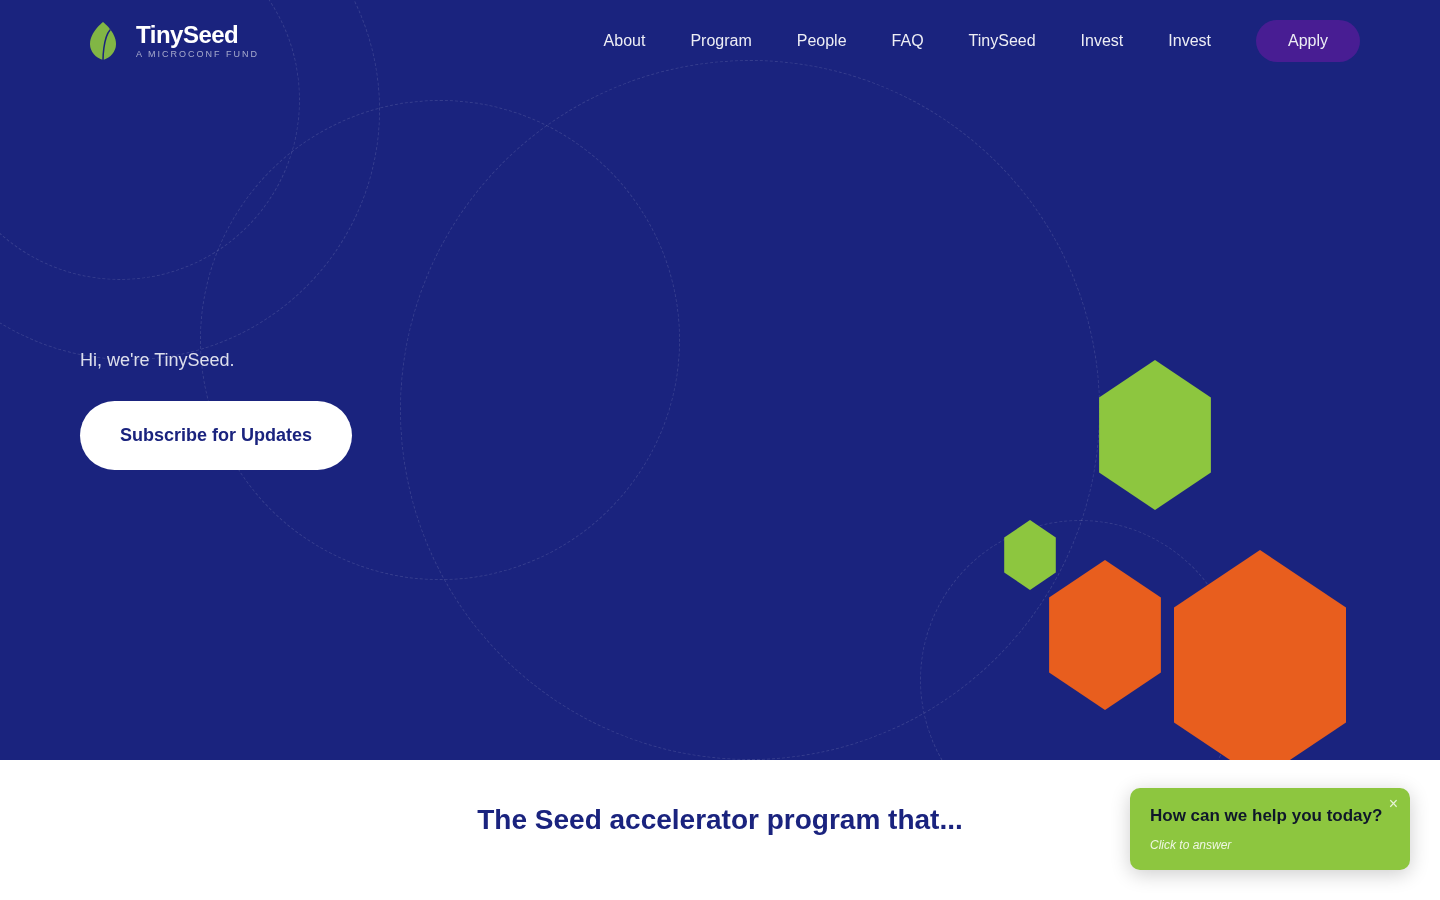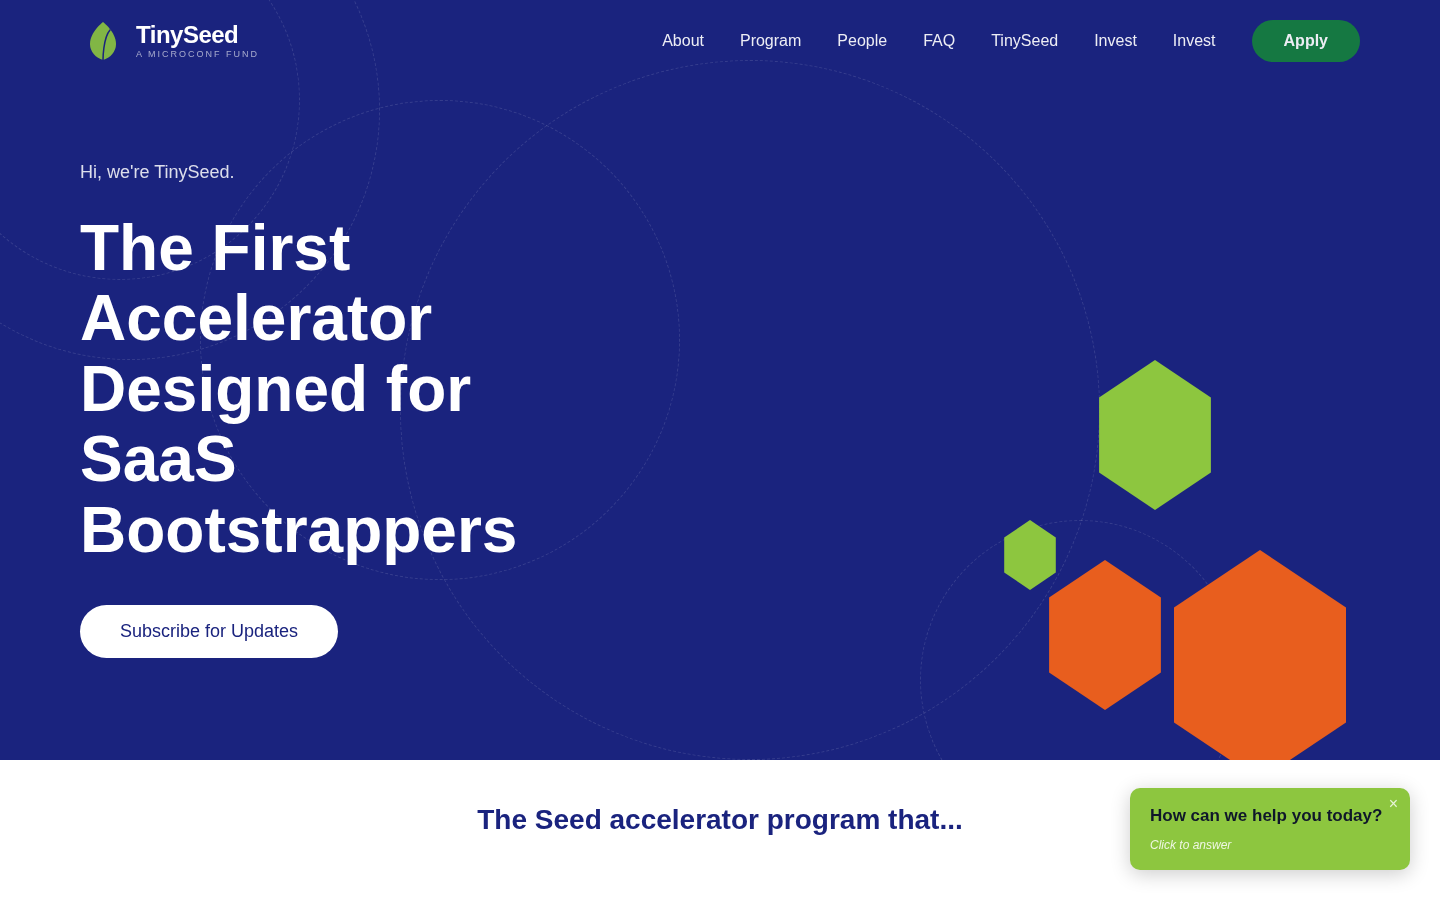--- a/index.html
+++ b/index.html
@@ -41,39 +41,39 @@
       font-weight: 500;
       color: rgba(255,255,255,0.6);
       letter-spacing: 2px;
       text-transform: uppercase;
       margin-top: 3px;
     }
 
     nav {
       display: flex;
       align-items: center;
-      gap: 36px;
+      gap: 45px;
     }
     nav a {
       color: #fff;
       text-decoration: none;
       font-size: 16px;
       font-weight: 500;
       opacity: 0.92;
       transition: opacity 0.2s;
     }
 
     .apply-btn {
-      background: #15803d;
+      background: #4c1d95;
       color: #fff;
       border: none;
       border-radius: 50px;
       padding: 12px 32px;
       font-size: 16px;
-      font-weight: 700;
+      font-weight: 400;
       cursor: pointer;
       text-decoration: none;
       display: inline-block;
     }
 
     
     .hero {
       background: #1a237e;
       min-height: 760px;
       position: relative;
@@ -113,23 +113,23 @@
       font-size: 64px;
       font-weight: 800;
       line-height: 1.1;
       margin-bottom: 40px;
     }
     .subscribe-btn {
       background: #fff;
       color: #1a237e;
       border: none;
       border-radius: 50px;
-      padding: 16px 40px;
+      padding: 24px 40px;
       font-size: 18px;
-      font-weight: 400;
+      font-weight: 700;
       cursor: pointer;
       display: inline-block;
       text-decoration: none;
     }
 
     
     .hexagons {
       position: absolute;
       right: 0;
       bottom: -40px;
@@ -249,25 +249,20 @@
 <section class="hero">
 
   <div class="deco-circle deco-1"></div>
   <div class="deco-circle deco-2"></div>
   <div class="deco-circle deco-3"></div>
   <div class="deco-circle deco-4"></div>
   <div class="deco-circle deco-5"></div>
 
   <div class="hero-content">
     <p class="hero-intro">Hi, we're TinySeed.</p>
-    <h1 class="hero-heading">
-      <span>The First Accelerator</span><br>
-      <span>Designed for SaaS</span><br>
-      <span>Bootstrappers</span>
-    </h1>
     <a href="#" class="subscribe-btn">Subscribe for Updates</a>
   </div>
 
   <div class="hexagons">
     <div class="hex hex-green-large"></div>
     <div class="hex hex-green-small"></div>
     <div class="hex hex-orange-large"></div>
     <div class="hex hex-orange-medium"></div>
   </div>
 </section>

